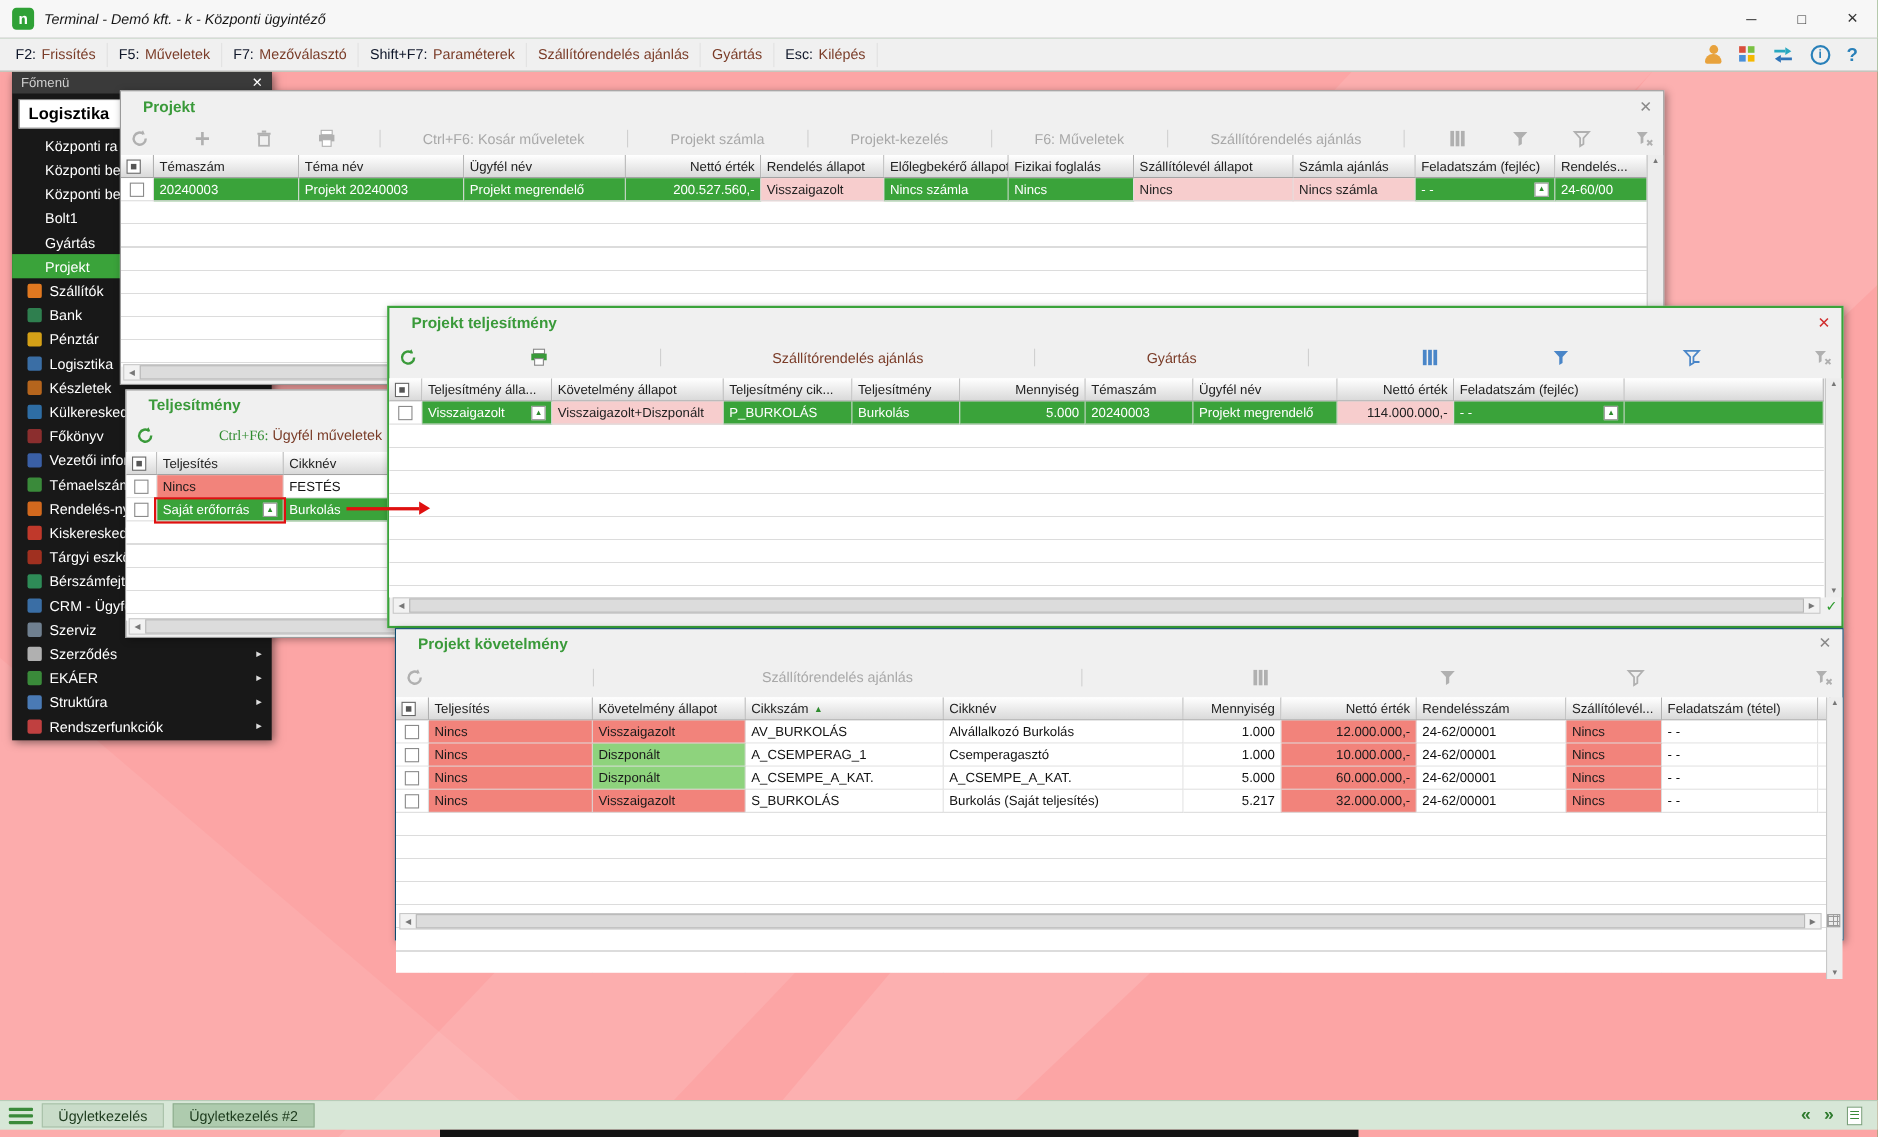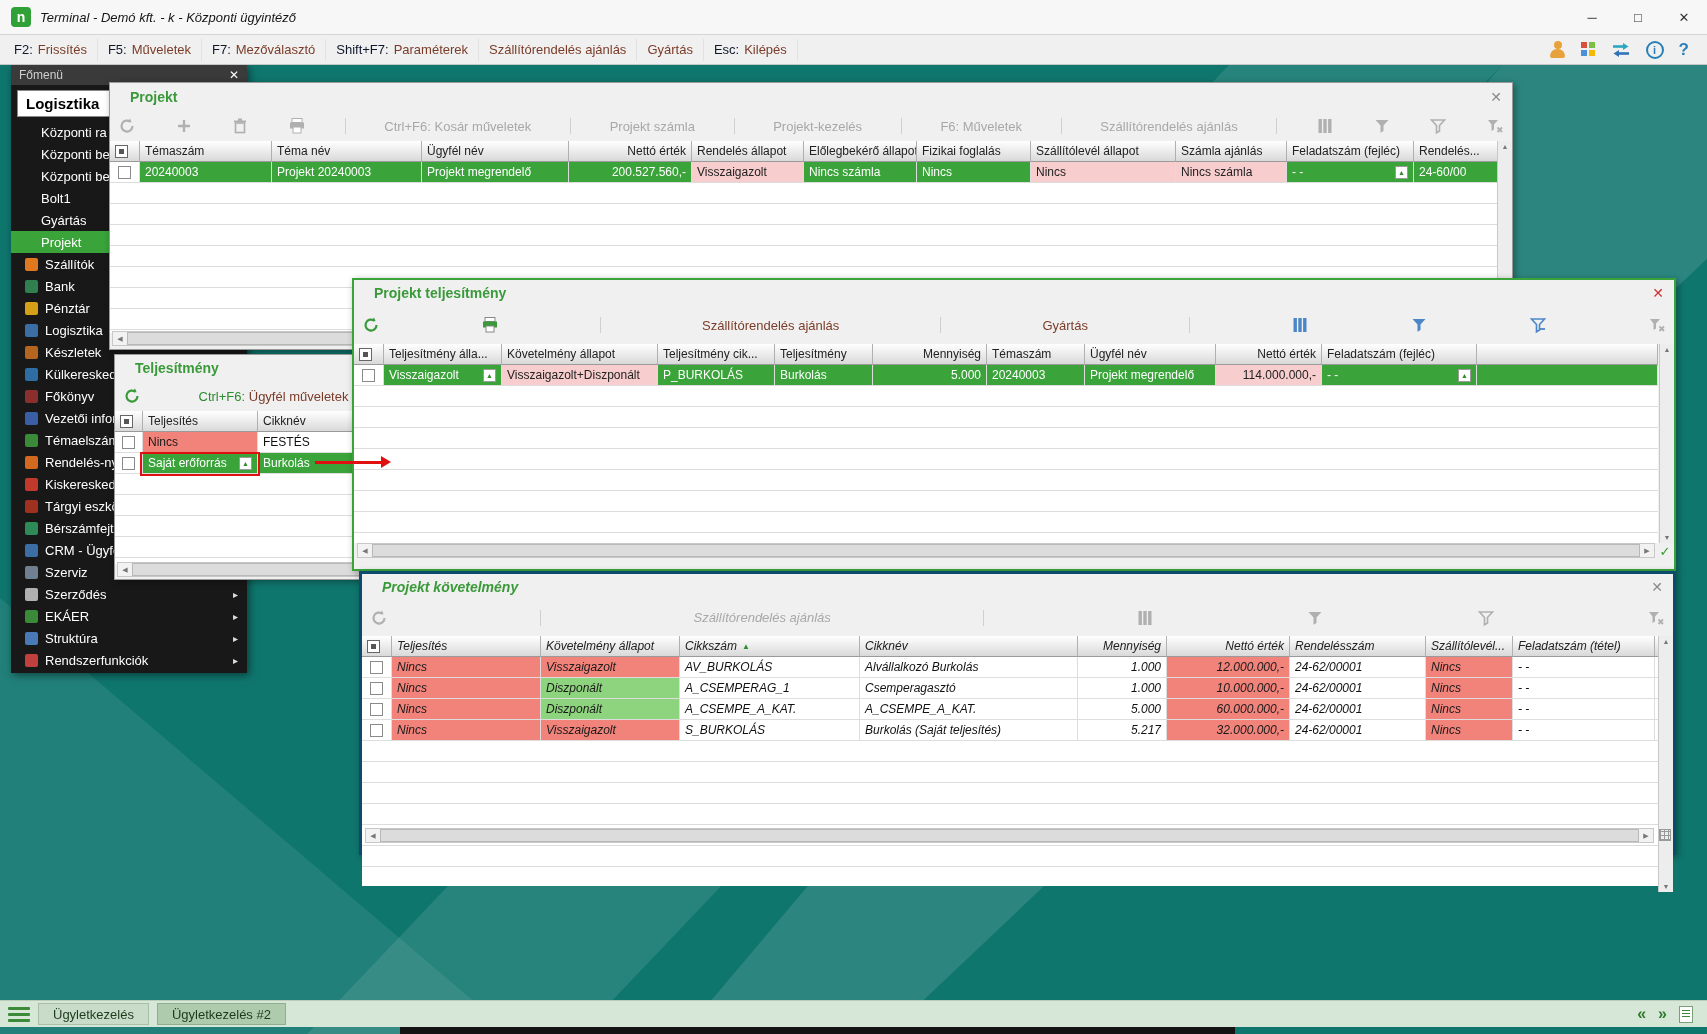--- a/index.html
+++ b/index.html
@@ -32,34 +32,34 @@
   .ic-apps i:nth-child(2){background:#7ac143;}
   .ic-apps i:nth-child(3){background:#4a90d9;}
   .ic-apps i:nth-child(4){background:#f5b800;}
   .ic-info{width:18px;height:18px;border:2px solid #2980b9;border-radius:50%;color:#2980b9;
     font-weight:bold;font-size:11px;display:flex;align-items:center;justify-content:center;}
   .ic-info::after{content:"i";}
   .ic-help{color:#2980b9;font-weight:bold;font-size:17px;}
   .ic-help::after{content:"?";}
 
   
-  .mdi{position:absolute;top:65px;left:0;right:0;bottom:0;background:#0f766e;overflow:hidden;}
+  .mdi{position:absolute;top:65px;left:0;right:0;bottom:0;background:#fca5a5;overflow:hidden;}
   .deco{position:absolute;inset:0;pointer-events:none;}
   .d1{background:rgba(255,255,255,0.10);clip-path:polygon(72% 0,88% 0,34% 100%,18% 100%);}
   .d2{background:rgba(255,255,255,0.12);clip-path:polygon(88% 0,100% 0,100% 20%,52% 100%,40% 100%);}
   .d3{background:rgba(255,255,255,0.08);clip-path:polygon(0 55%,30% 100%,0 100%);}
 
   .win{position:absolute;background:#f0f0f0;box-shadow:2px 2px 7px rgba(0,0,0,0.35);}
   .w-head{display:flex;align-items:center;padding:0 10px;}
   .w-title{color:#3a9a3a;font-weight:bold;font-size:14px;margin-left:10px;white-space:nowrap;}
   .w-close{margin-left:auto;font-size:14px;color:#8a8a8a;}
   .w-close.red{color:#d03030;}
   .w-toolbar{display:flex;align-items:center;gap:9px;padding:0 8px;justify-content:space-between;}
   .tb-label{white-space:nowrap;font-size:13px;color:#7a3c28;}
-  .tb-label .k{color:#2e8b2e;}
+  .tb-label .k{color:#2e8b2e;font-family:Liberation Serif, serif;}
   .tb-label.disabled,.tb-label.disabled .k{color:#a8a8a8;}
   .tbi{width:18px;height:18px;flex:none;}
   .tsep{width:1px;height:16px;background:#d0d0d0;flex:none;}
 
   
   .grid{position:absolute;background:#fff;}
   .grow{display:grid;}
   .cols-pj{grid-template-columns:30px 132px 150px 147px 123px 112px 113px 114px 145px 111px 127px 1fr;}
   .cols-tj{grid-template-columns:28px 115px 1fr;}
   .cols-pt{grid-template-columns:30px 118px 156px 117px 98px 114px 98px 131px 106px 155px 1fr;}
@@ -148,21 +148,21 @@
   .tj-hs{left:2px;right:2px;bottom:2px;}
 
   .pt{left:352px;top:213px;width:1324px;height:293px;border:2px solid #3aa33a;z-index:5;}
   .pt .w-head{height:26px;}
   .pt .w-toolbar{position:absolute;top:26px;left:0;right:0;height:38px;}
   .pt-grid{top:64px;left:0;width:1304px;}
   .pt-rail{top:64px;right:0;height:199px;}
   .pt-hs{left:3px;right:19px;bottom:11px;}
   .pt .corner-check{bottom:10px;}
 
-  .pk{left:359px;top:506px;width:1317px;height:284px;border:3px solid #0c4a6e;z-index:5;font-style:italic;}
+  .pk{left:359px;top:506px;width:1317px;height:284px;border:1px solid #0c4a6e;z-index:5;}
   .pk .w-head{height:25px;}
   .pk .w-toolbar{position:absolute;top:25px;left:0;right:0;height:37px;}
   .pk-grid{top:62px;left:0;width:1300px;}
   .pk-rail{top:62px;right:0;height:256px;}
   .pk-hs{left:3px;right:19px;bottom:9px;}
   .pk .corner-grid{bottom:11px;}
 
   
   .ann-box{position:absolute;left:140px;top:387px;width:120px;height:24px;border:2px solid #e01010;z-index:9;}
   .ann-arrow{position:absolute;left:315px;top:396px;width:66px;height:3px;background:#e01010;z-index:9;}

